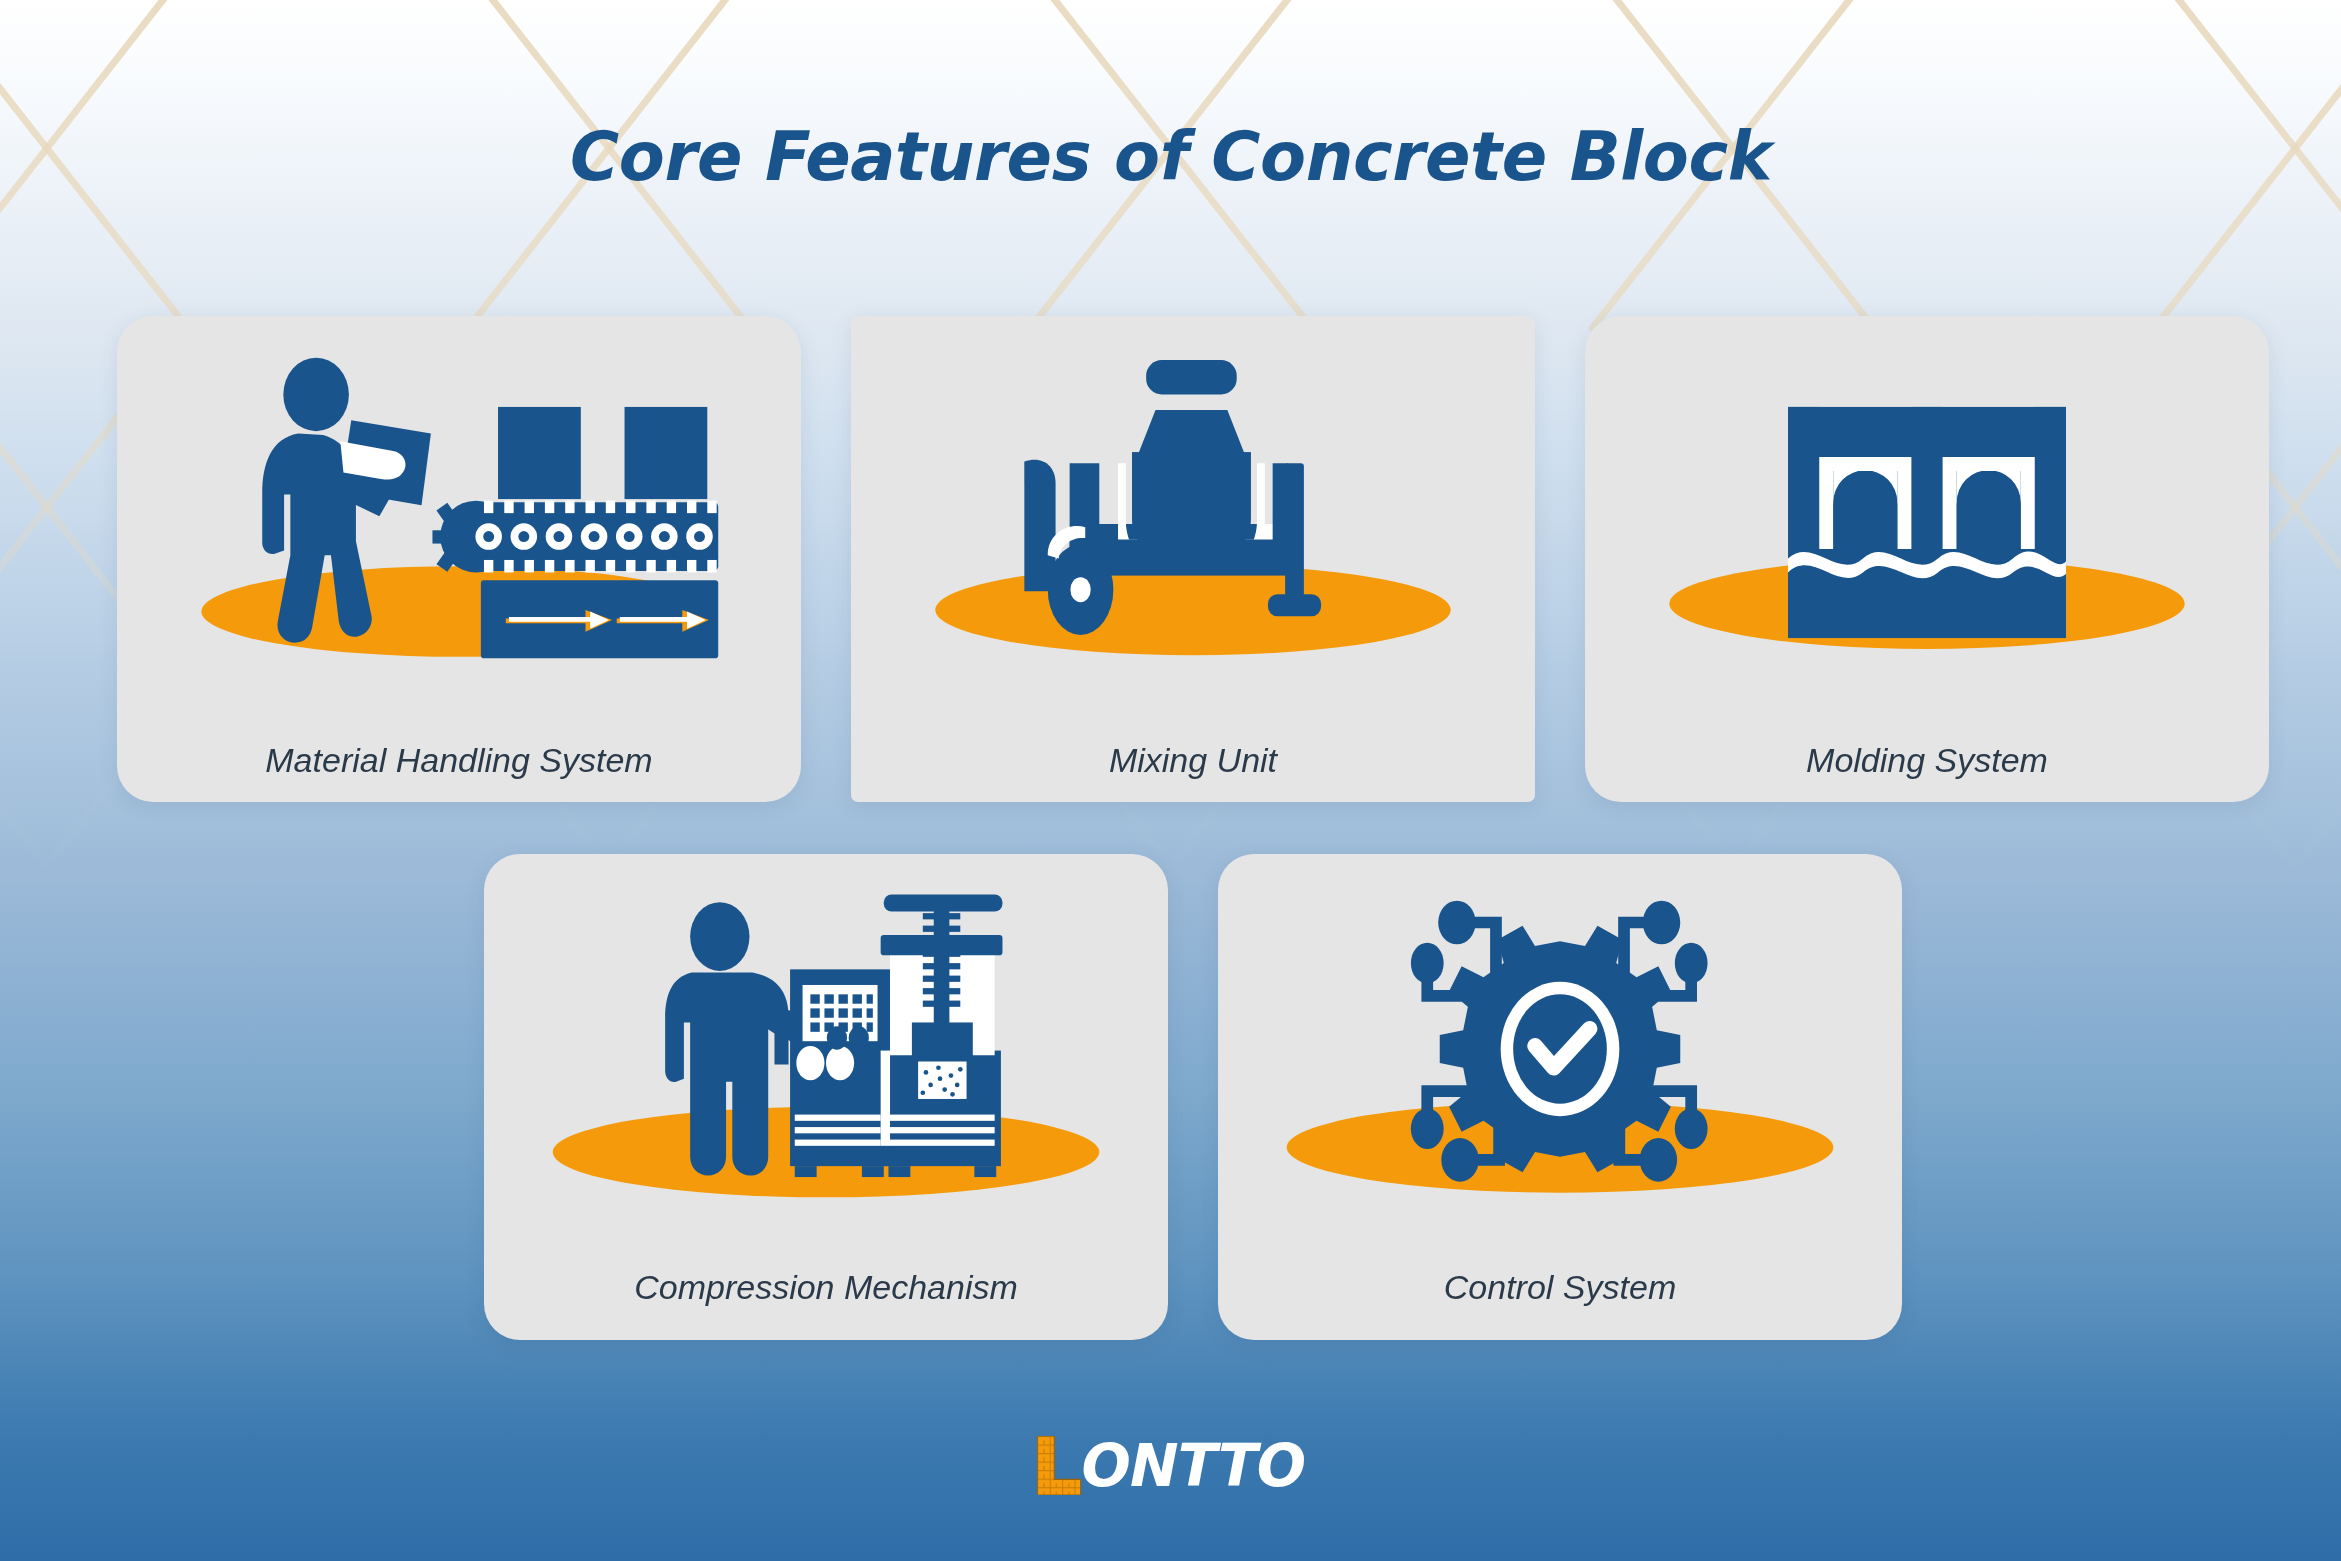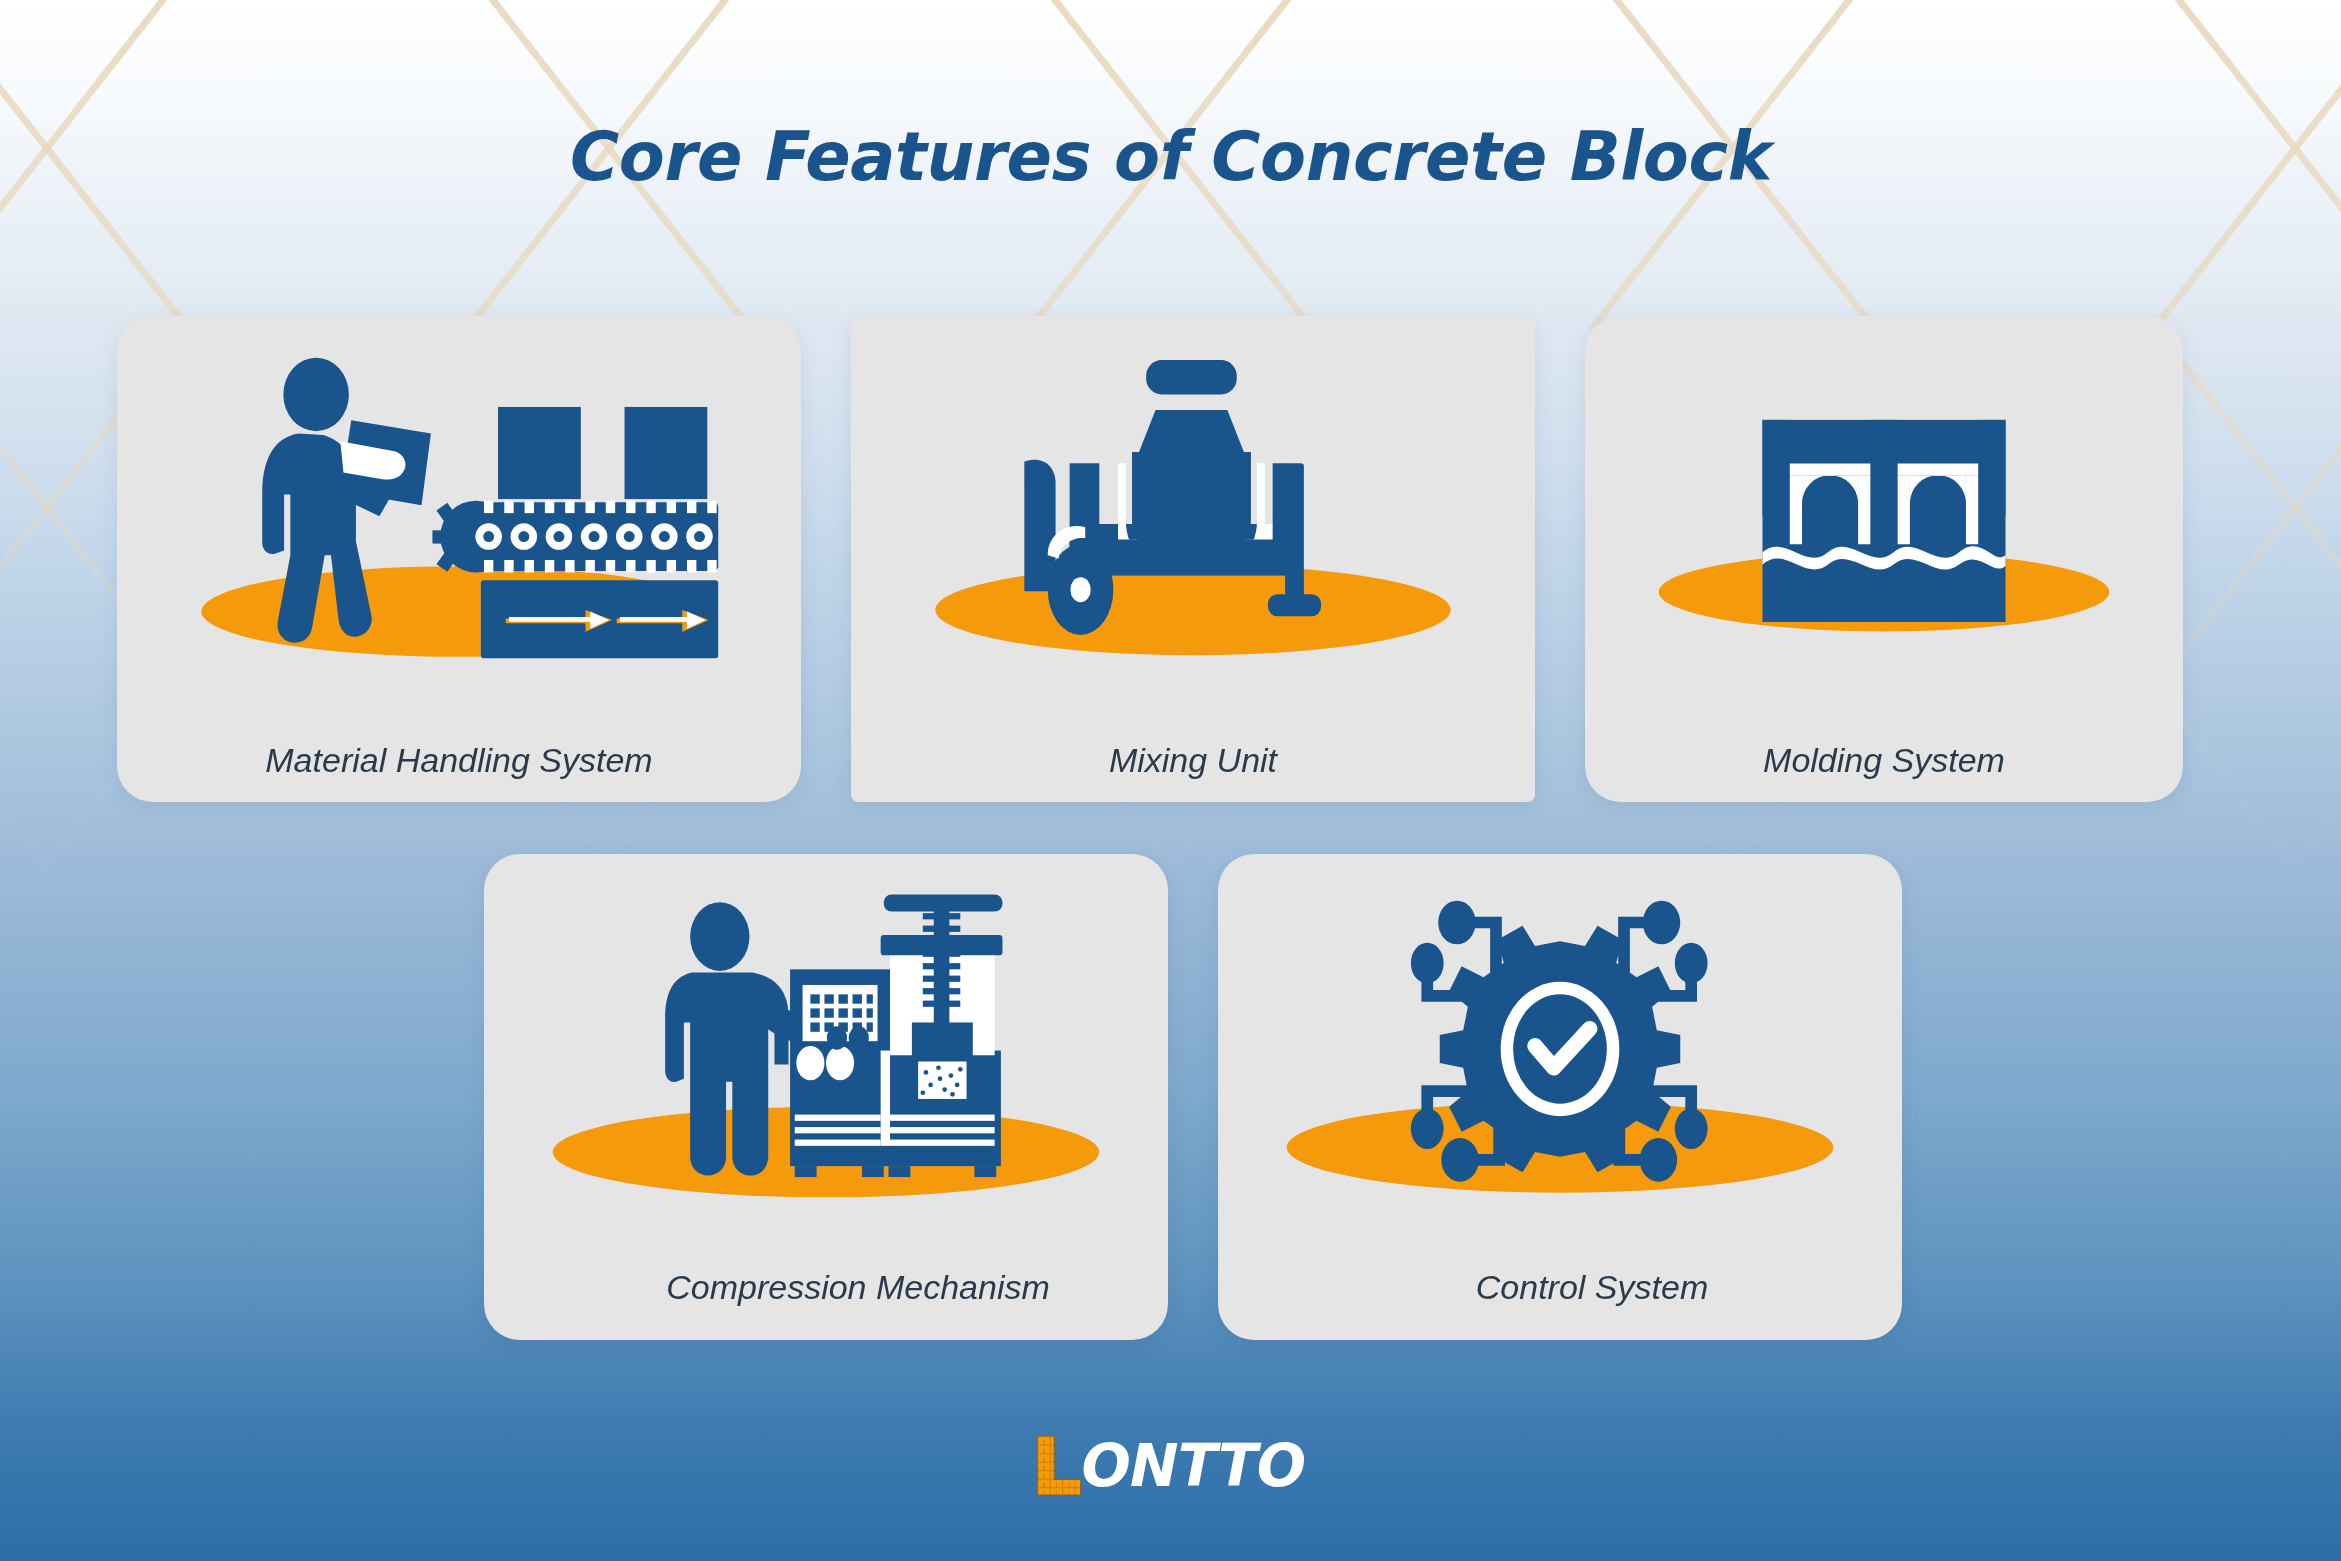--- a/index.html
+++ b/index.html
@@ -81,30 +81,30 @@
     text-align: center;
     color: #2b3a4a;
     font-size: 34px;
     font-weight: 400;
     font-family: "Liberation Sans", sans-serif;
   }
 
   
   #card-0 { left: 117px;  top: 316px;  width: 684px; height: 486px; }
   #card-1 { left: 851px; top: 316px;  width: 684px; height: 486px; border-radius: 7px; }
-  #card-2 { left: 1585px; top: 316px;  width: 598px; height: 486px; }
+  #card-2 { left: 1585px; top: 316px;  width: 684px; height: 486px; }
   
   #card-3 { left: 484px;  top: 854px; width: 684px; height: 486px; }
   #card-4 { left: 1218px; top: 854px; width: 684px; height: 486px; }
 
   #card-0 .card-art, #card-1 .card-art, #card-2 .card-art { height: 328px; top: 30px; }
   #card-3 .card-art, #card-4 .card-art { height: 328px; top: 31px; }
 
   #card-0 .card-label, #card-1 .card-label, #card-2 .card-label { top: 425px; }
-  #card-3 .card-label, #card-4 .card-label { top: 414px; margin-left: 32px; }
+  #card-3 .card-label, #card-4 .card-label { top: 414px; }
 
   
   .logo {
     position: absolute;
     left: 0;
     top: 1436px;
     width: 2342px;
     text-align: center;
     font-size: 0;
   }

